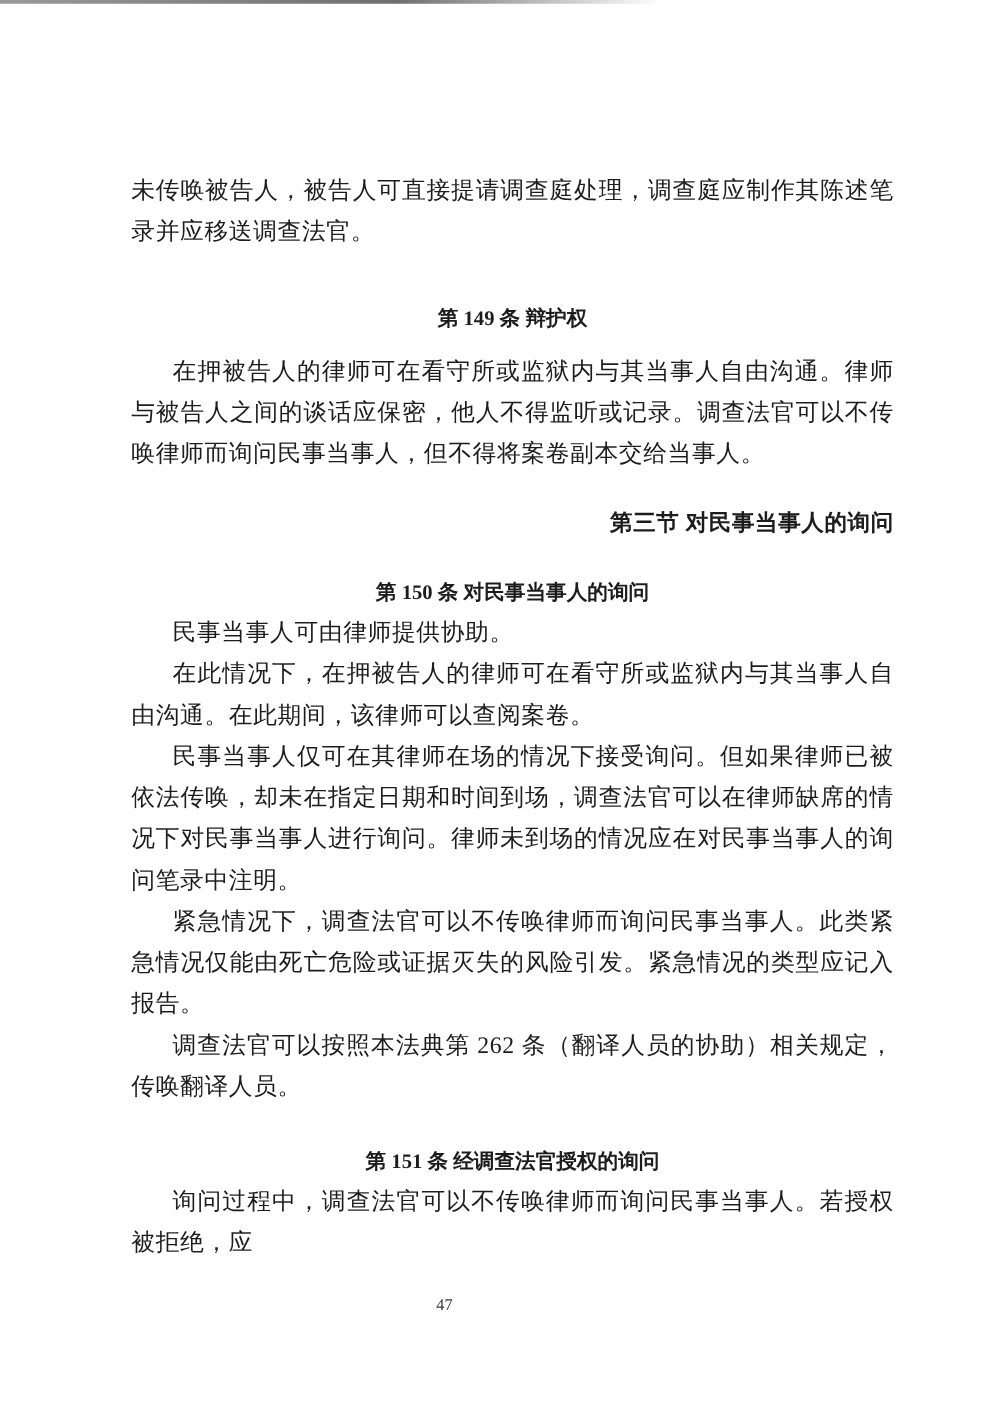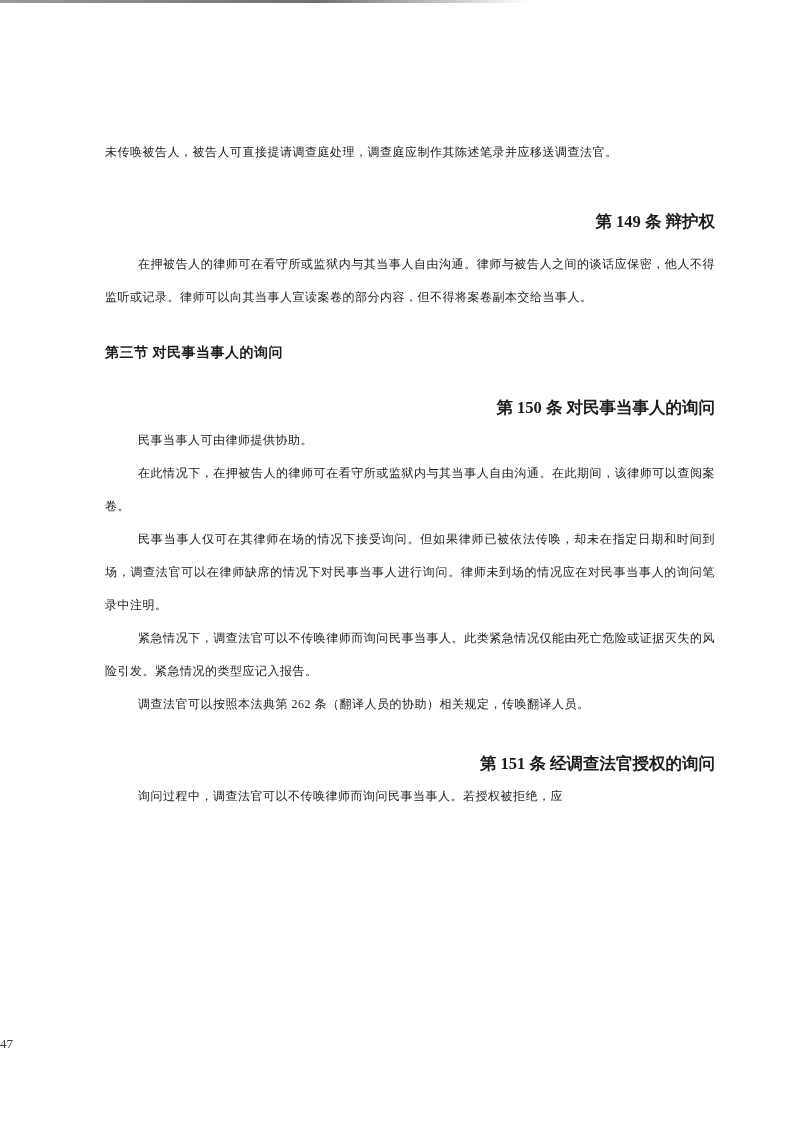--- a/index.html
+++ b/index.html
@@ -24,70 +24,70 @@
     height: 3px;
     background: linear-gradient(to right, #9a9a9a 0%, #6f6f6f 60%, rgba(255,255,255,0) 100%);
   }
   .content {
     position: absolute;
     top: 136px;
     left: 105px;
     width: 610px;
   }
   .body-par {
-    font-size: 12px;
+    font-size: 19px;
     line-height: 33px;
     text-align: justify;
     letter-spacing: 0.5px;
   }
   .indent { text-indent: 33px; }
   .article-heading {
     font-size: 16.5px;
     line-height: 33px;
     font-weight: bold;
-    text-align: right;
+    text-align: center;
   }
   .h-149 { margin-top: 36px; }
   .p-149 { margin-top: 10px; }
   .section-heading {
     margin-top: 22px;
-    font-size: 14px;
+    font-size: 18px;
     line-height: 33px;
     font-weight: bold;
-    text-align: left;
+    text-align: right;
     letter-spacing: 0.5px;
   }
   .h-150 { margin-top: 22px; }
   .p-150-first { margin-top: 0; }
   .h-151 { margin-top: 26px; }
   .page-number {
     position: absolute;
     top: 1036px;
     left: 0;
     width: 711px;
-    text-align: left;
+    text-align: center;
     font-size: 13px;
     line-height: 16px;
     color: #3a3a3a;
   }
 </style>
 </head>
 <body>
 
 <div class="page">
 
   <div class="scan-artifact-top"></div>
 
   <div class="content">
 
     <p class="body-par">未传唤被告人，被告人可直接提请调查庭处理，调查庭应制作其陈述笔录并应移送调查法官。</p>
 
     <h3 class="article-heading h-149">第 149 条 辩护权</h3>
 
-    <p class="body-par indent p-149">在押被告人的律师可在看守所或监狱内与其当事人自由沟通。律师与被告人之间的谈话应保密，他人不得监听或记录。律师可以向其当事人宣读案卷的部分内容，但不得将案卷副本交给当事人。</p>
+    <p class="body-par indent p-149">在押被告人的律师可在看守所或监狱内与其当事人自由沟通。律师与被告人之间的谈话应保密，他人不得监听或记录。调查法官可以不传唤律师而询问民事当事人，但不得将案卷副本交给当事人。</p>
 
     <h2 class="section-heading">第三节 对民事当事人的询问</h2>
 
     <h3 class="article-heading h-150">第 150 条 对民事当事人的询问</h3>
 
     <p class="body-par indent p-150-first">民事当事人可由律师提供协助。</p>
 
     <p class="body-par indent">在此情况下，在押被告人的律师可在看守所或监狱内与其当事人自由沟通。在此期间，该律师可以查阅案卷。</p>
 
     <p class="body-par indent">民事当事人仅可在其律师在场的情况下接受询问。但如果律师已被依法传唤，却未在指定日期和时间到场，调查法官可以在律师缺席的情况下对民事当事人进行询问。律师未到场的情况应在对民事当事人的询问笔录中注明。</p>

